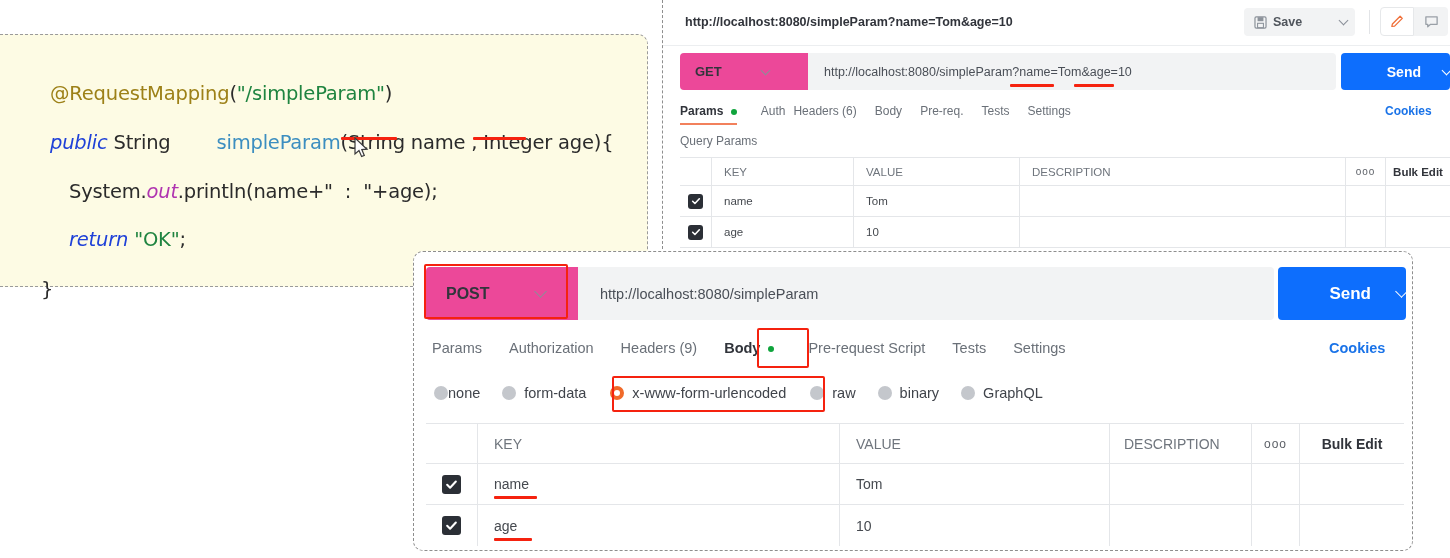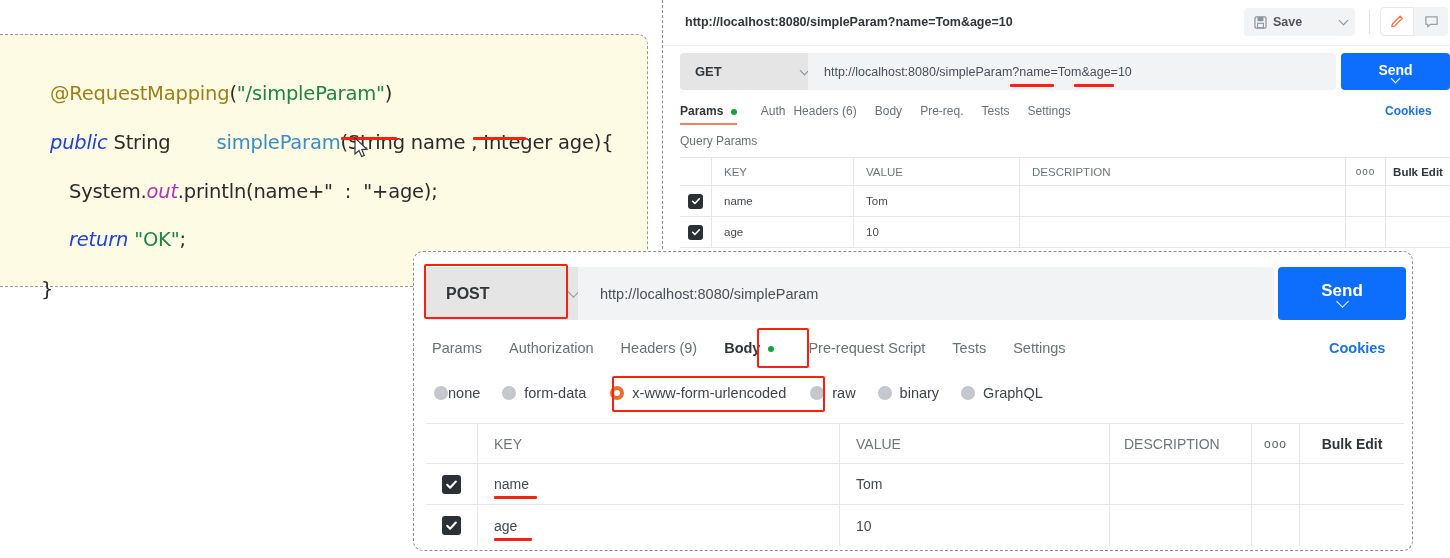--- a/index.html
+++ b/index.html
@@ -67,26 +67,25 @@
     background: #ffffff;
     box-sizing: border-box;
   }
   .url-readonly {
     font-family: "Liberation Sans", sans-serif;
     font-size: 12.5px;
     color: #31343b;
     font-weight: bold;
   }
   .method-box {
-    background: #e5e5e5;
+    background: #ec4899;
     border-radius: 4px 0 0 4px;
     display: flex;
     align-items: center;
     box-sizing: border-box;
-    justify-content: space-between;
   }
   .method-label {
     font-weight: bold;
     color: #32353c;
   }
   .chev {
     display: inline-block;
     border-left: 1.6px solid #8a8f98;
     border-bottom: 1.6px solid #8a8f98;
     transform: rotate(-45deg);
@@ -98,24 +97,23 @@
     align-items: center;
     box-sizing: border-box;
     color: #4a4f57;
   }
   .send-btn {
     background: #0d6efd;
     color: #ffffff;
     border-radius: 4px;
     display: flex;
     align-items: center;
-    justify-content: center;
+    justify-content: flex-end;
     font-weight: bold;
     box-sizing: border-box;
-    flex-direction: column;
   }
   .tab-row {
     position: absolute;
     display: flex;
     align-items: center;
     color: #6a7078;
   }
   .tab-item {
     position: relative;
     white-space: nowrap;

